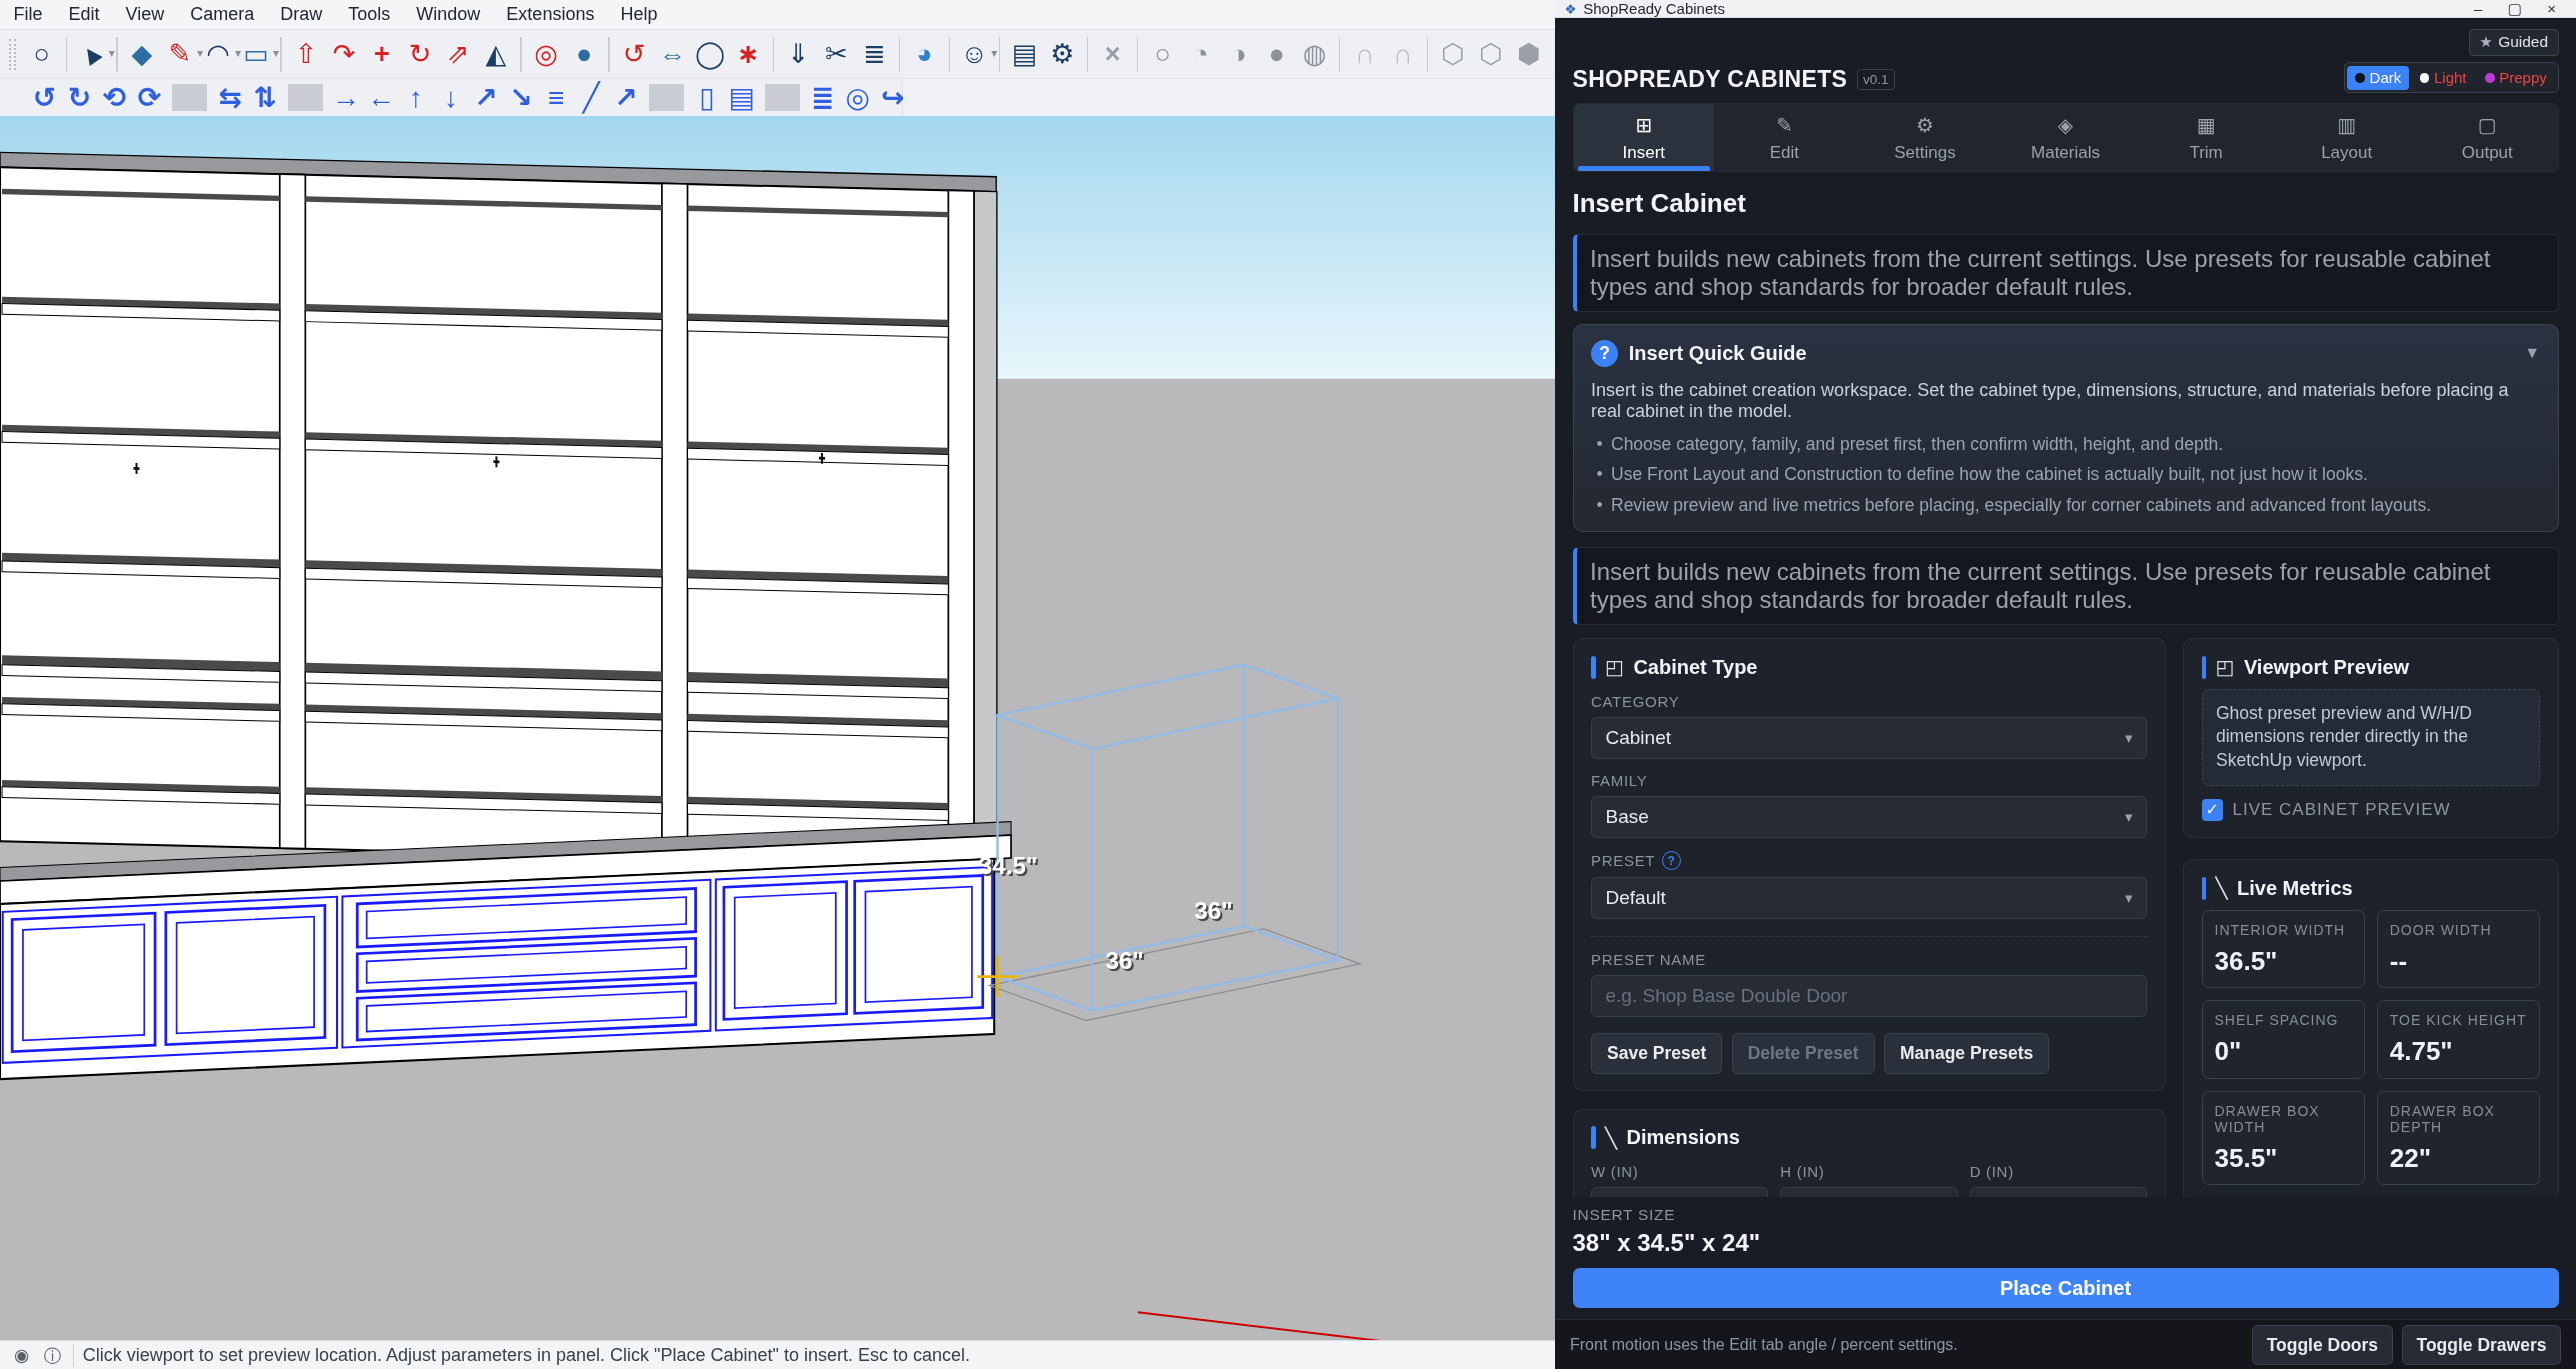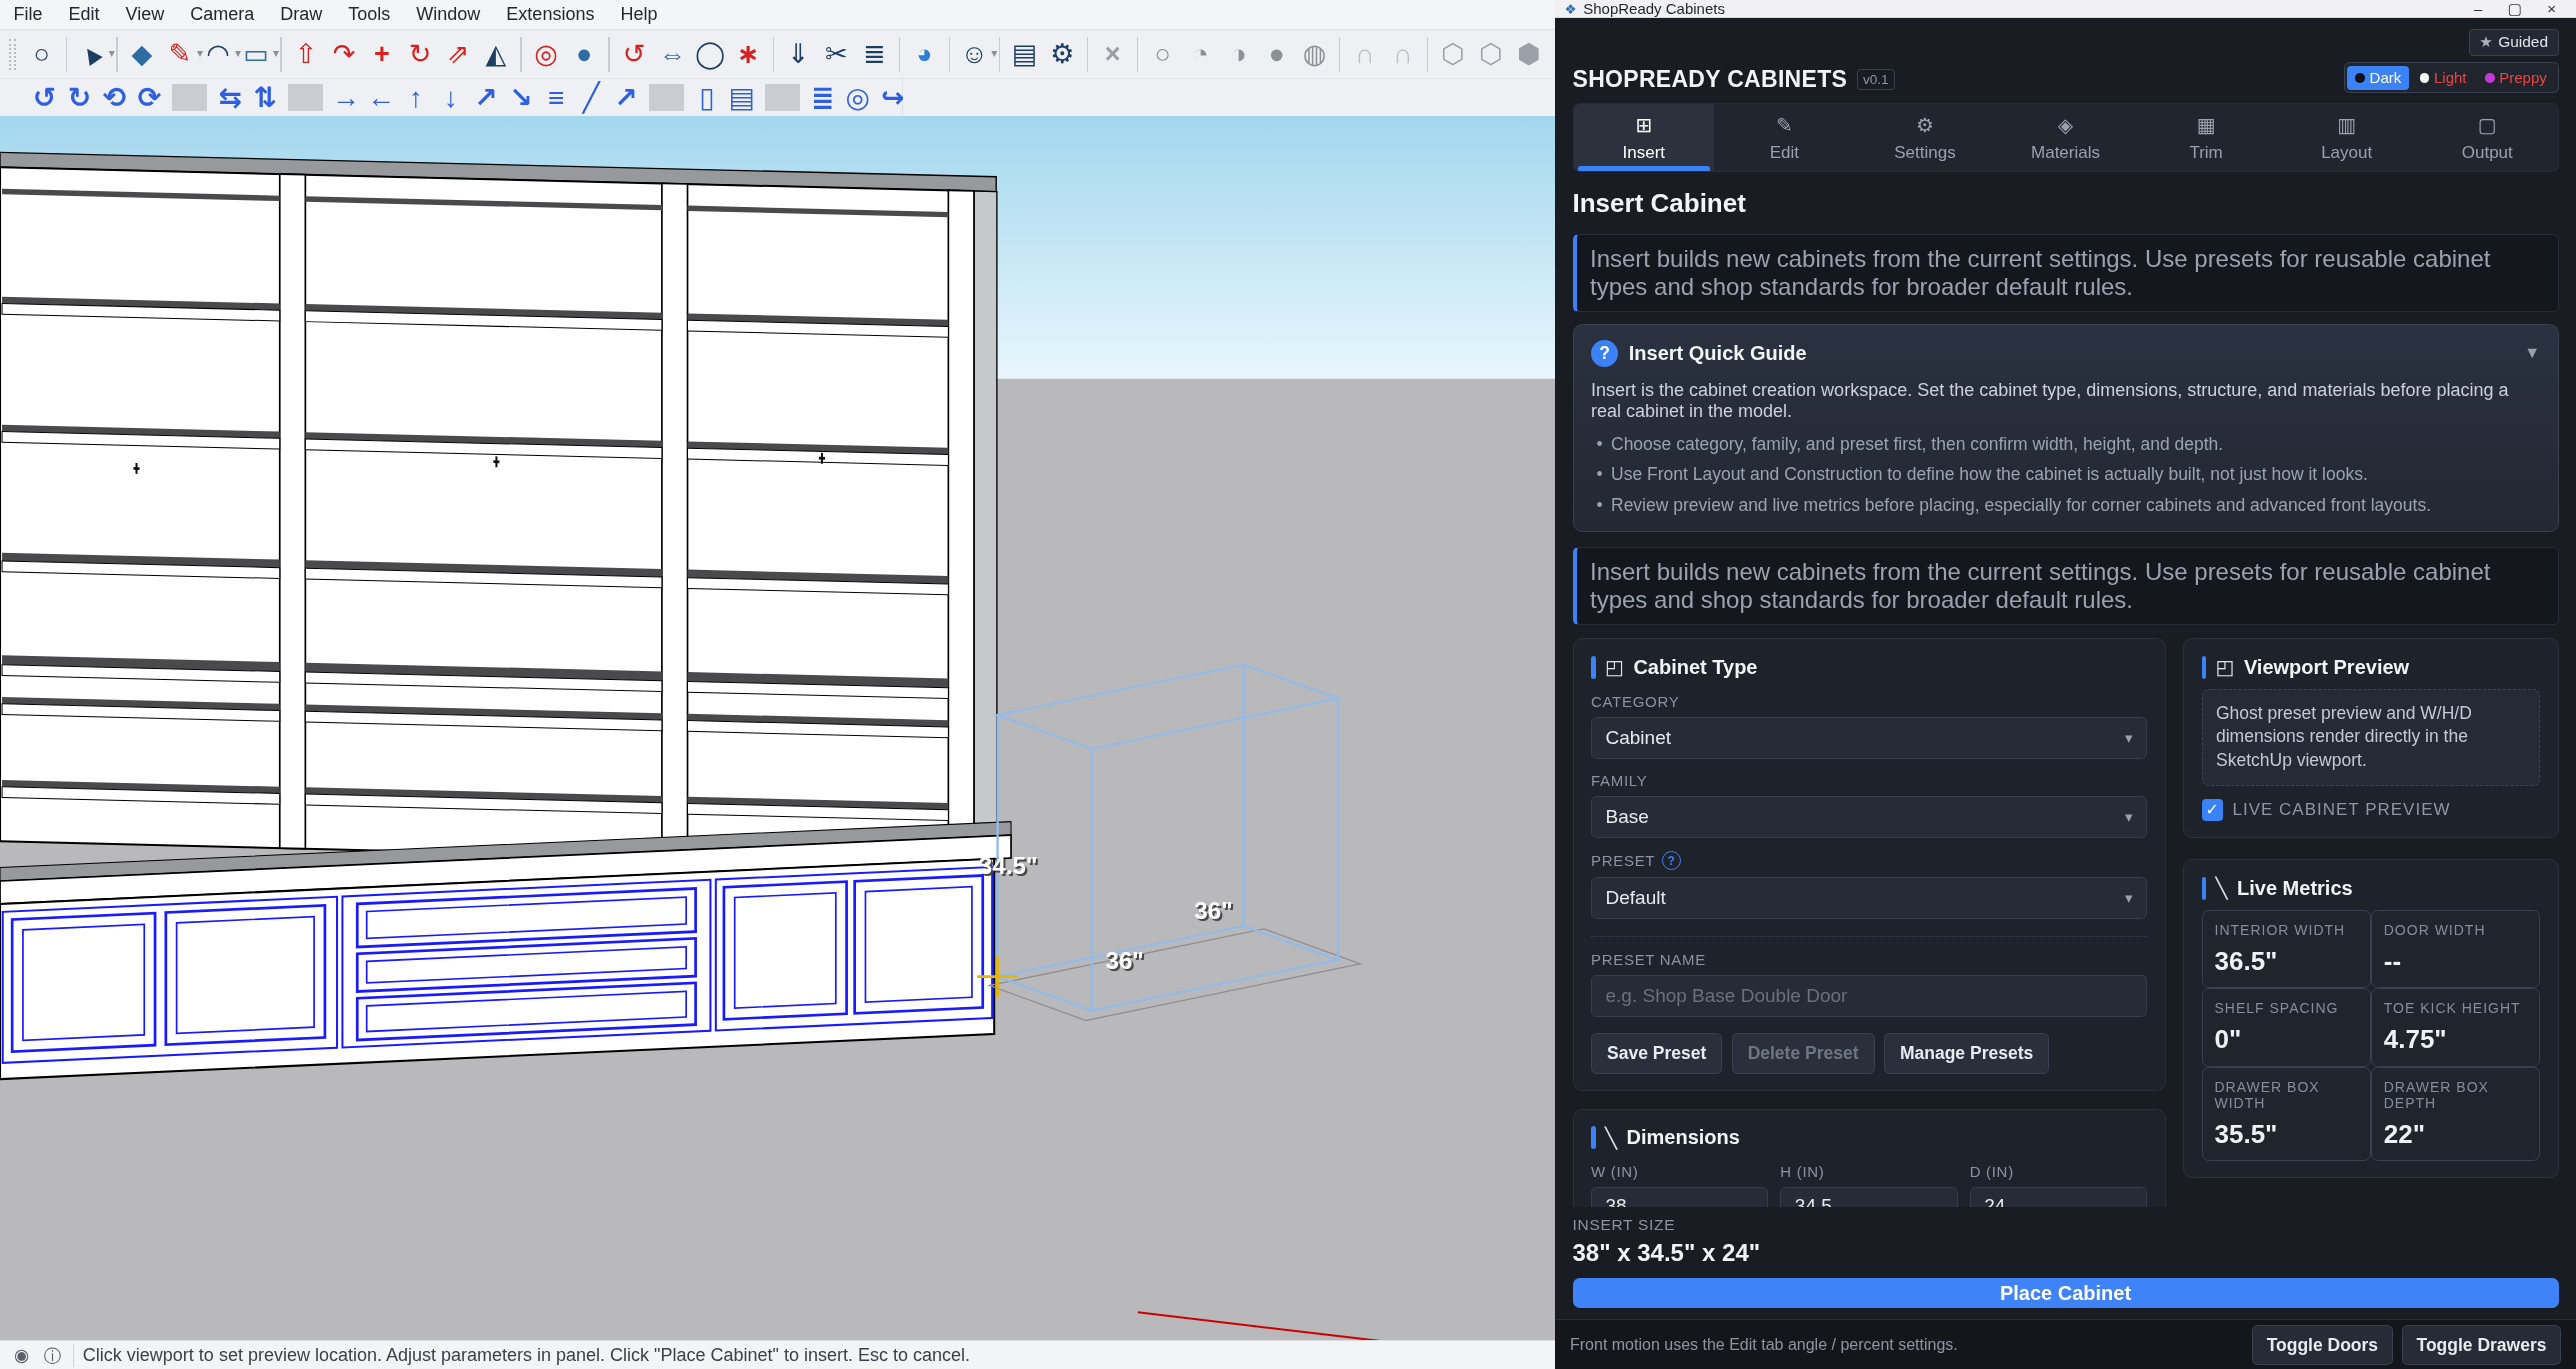--- a/index.html
+++ b/index.html
@@ -119,29 +119,29 @@
   .dim-field .tinput { height:39px; }
 
   .note-dashed { margin-top:9.4px; border:1.3px dashed #3c4454; background:#242b37; border-radius:6.7px;
                  padding:12px 13.5px; font-size:17.5px; line-height:1.35; color:#c3cad6; }
   .chkrow { margin-top:13.5px; display:flex; align-items:center; gap:9.4px; }
   .chk { width:21.6px; height:21.6px; background:#3b82f6; border-radius:4px; color:#fff; font-size:16px;
          font-weight:bold; display:flex; align-items:center; justify-content:center; }
   .chklabel { font-size:17px; letter-spacing:1px; color:#8d95a2; }
 
   #metrics-card { margin-top:21.6px; }
-  #metrics-grid { margin-top:9.4px; display:grid; grid-template-columns:1fr 1fr; }
+  #metrics-grid { margin-top:9.4px; display:grid; grid-template-columns:1fr 1fr; gap:12px; }
   .metric { border:1.3px solid #39404e; border-radius:6.7px; padding:10.8px 12px; background:#20242d; }
   .m-label { font-size:14px; letter-spacing:1px; color:#858d9a; }
   .m-value { margin-top:8px; font-size:26px; font-weight:bold; color:#eef1f6; }
 
   #pfooter { flex:0 0 auto; padding:9.4px 17.5px 10.8px; }
   #ins-label { font-size:15.5px; letter-spacing:0.7px; color:#8d95a2; }
   #ins-value { margin-top:5.4px; font-size:24px; font-weight:bold; color:#f2f4f8; }
-  #place-btn { margin-top:10.8px; width:100%; height:30px; background:#3f83f8; border:none; border-radius:6.7px;
+  #place-btn { margin-top:10.8px; width:100%; height:40px; background:#3f83f8; border:none; border-radius:6.7px;
                color:#fff; font-size:20px; font-weight:bold; font-family:inherit; }
   #pstrip { flex:0 0 auto; height:51px; background:#14161c; border-top:0.7px solid #262b34; display:flex;
             align-items:center; padding:0 15px; gap:9.4px; }
   #strip-note { flex:1; font-size:16px; color:#8d95a2; }
   .tbtn { background:#262b35; border:0.7px solid #3a4150; border-radius:5.4px; padding:8.8px 13.5px;
           font-size:17.5px; font-weight:bold; color:#e8ebf0; }
 </style>
 </head>
 <body>
 

